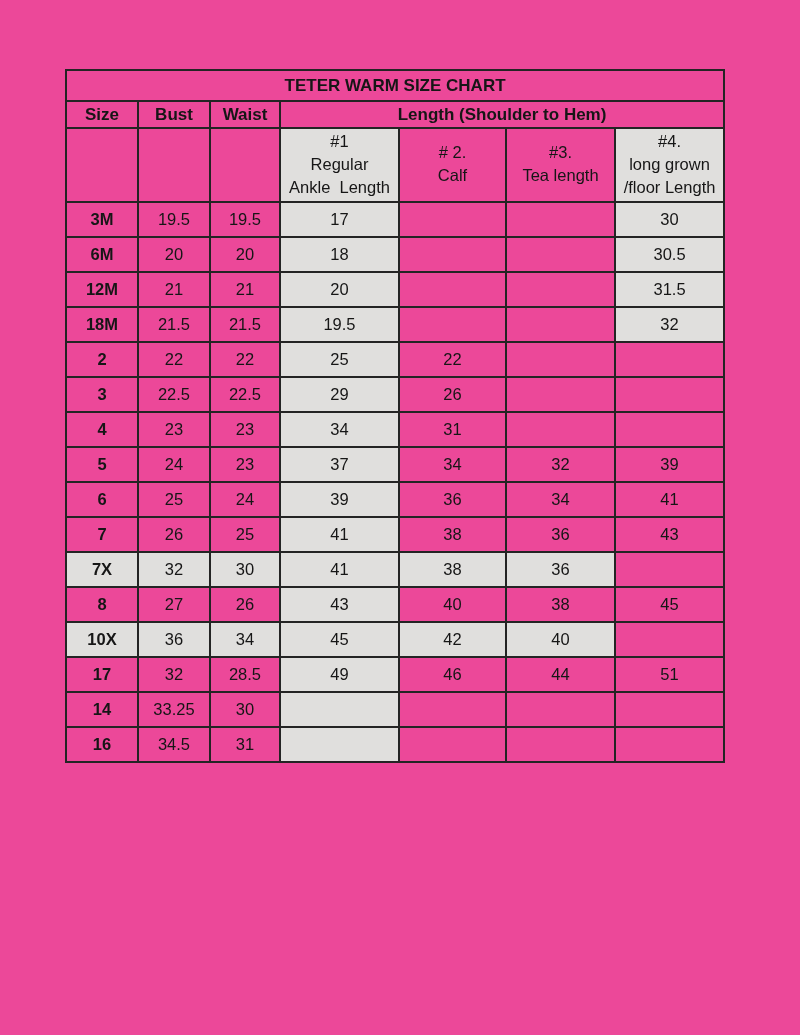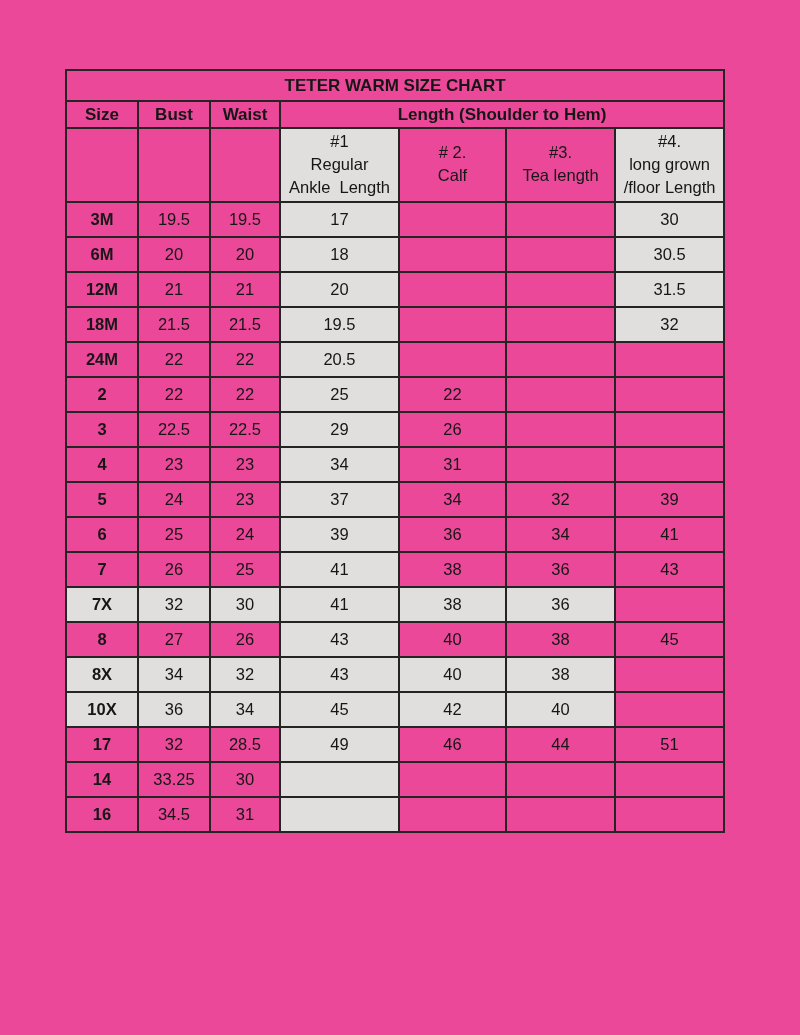--- a/index.html
+++ b/index.html
@@ -134,29 +134,20 @@
         <tr class="data-row">
           <th>18M</th>
           <td>21.5</td>
           <td>21.5</td>
           <td class="shaded">19.5</td>
           <td></td>
           <td></td>
           <td class="shaded">32</td>
         </tr>
         <tr class="data-row">
-          <th>24M</th>
-          <td>22</td>
-          <td>22</td>
-          <td class="shaded">20.5</td>
-          <td></td>
-          <td></td>
-          <td></td>
-        </tr>
-        <tr class="data-row">
           <th>2</th>
           <td>22</td>
           <td>22</td>
           <td class="shaded">25</td>
           <td>22</td>
           <td></td>
           <td></td>
         </tr>
         <tr class="data-row">
           <th>3</th>
@@ -215,29 +206,20 @@
         <tr class="data-row">
           <th>8</th>
           <td>27</td>
           <td>26</td>
           <td class="shaded">43</td>
           <td>40</td>
           <td>38</td>
           <td>45</td>
         </tr>
         <tr class="data-row">
-          <th class="shaded">8X</th>
-          <td class="shaded">34</td>
-          <td class="shaded">32</td>
-          <td class="shaded">43</td>
-          <td class="shaded">40</td>
-          <td class="shaded">38</td>
-          <td></td>
-        </tr>
-        <tr class="data-row">
           <th class="shaded">10X</th>
           <td class="shaded">36</td>
           <td class="shaded">34</td>
           <td class="shaded">45</td>
           <td class="shaded">42</td>
           <td class="shaded">40</td>
           <td></td>
         </tr>
         <tr class="data-row">
           <th>17</th>

